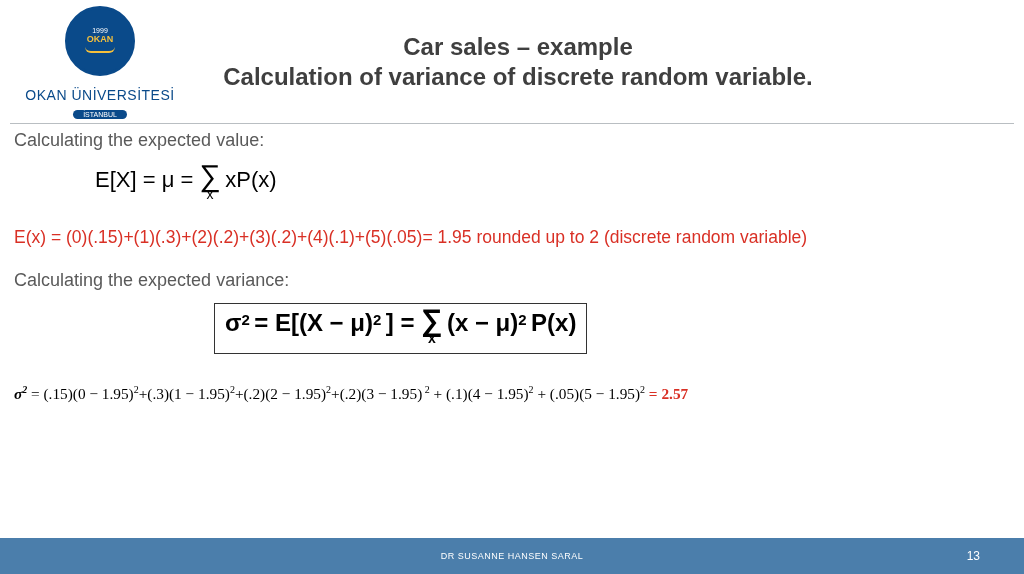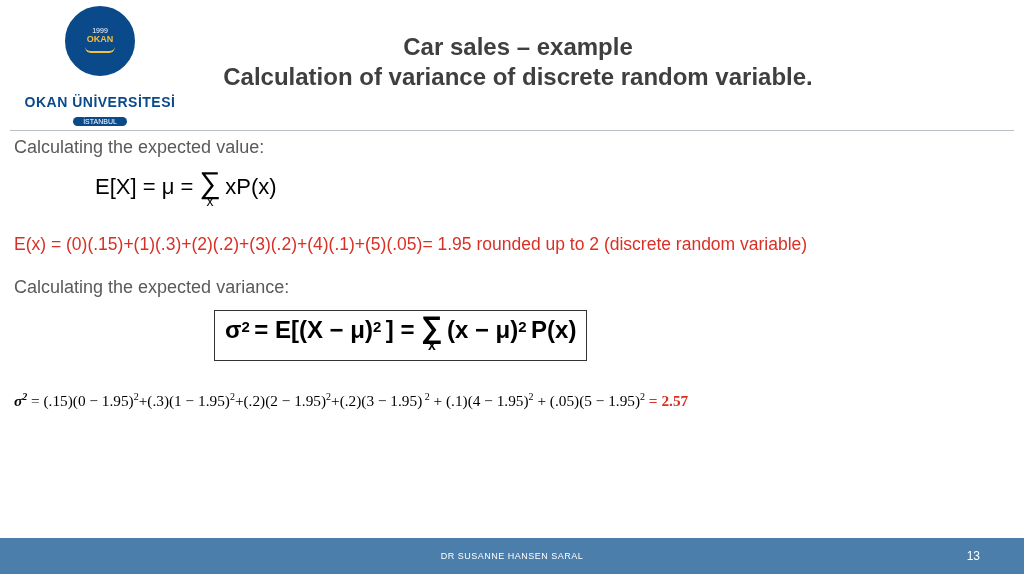--- a/index.html
+++ b/index.html
@@ -32,24 +32,24 @@
   }
   .logo-inner {
     color: #f6c03b;
     font-size: 9px;
     text-align: center;
     line-height: 1.1;
     padding: 4px;
   }
   .logo-text-main {
     color: #0a4a8a;
-    font-weight: bold;
+    font-weight: normal;
     font-size: 14px;
     letter-spacing: 0.5px;
-    margin-top: 18px;
+    margin-top: 11px;
   }
   .logo-text-sub {
     display: inline-block;
     background: #0a4a8a;
     color: #fff;
     font-size: 7px;
     padding: 1px 10px;
     border-radius: 8px;
     margin-top: 1px;
   }

